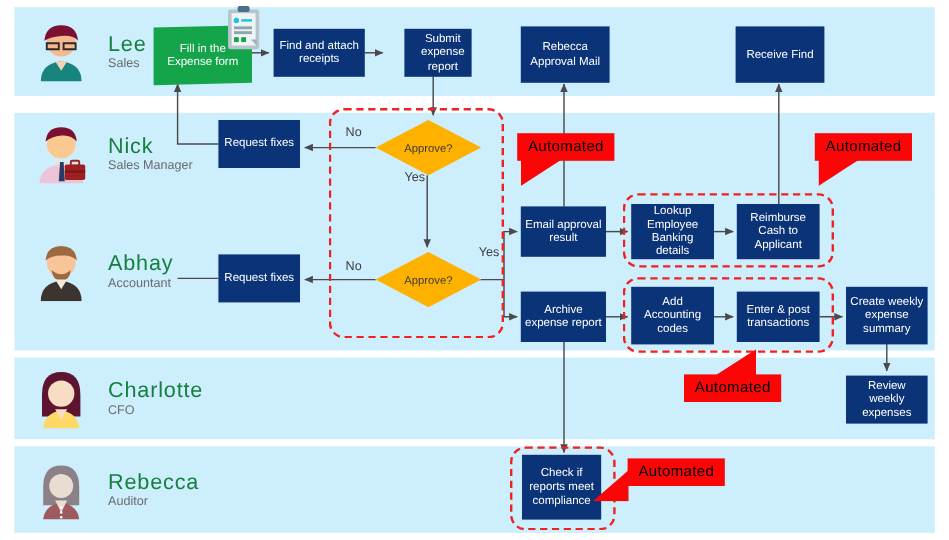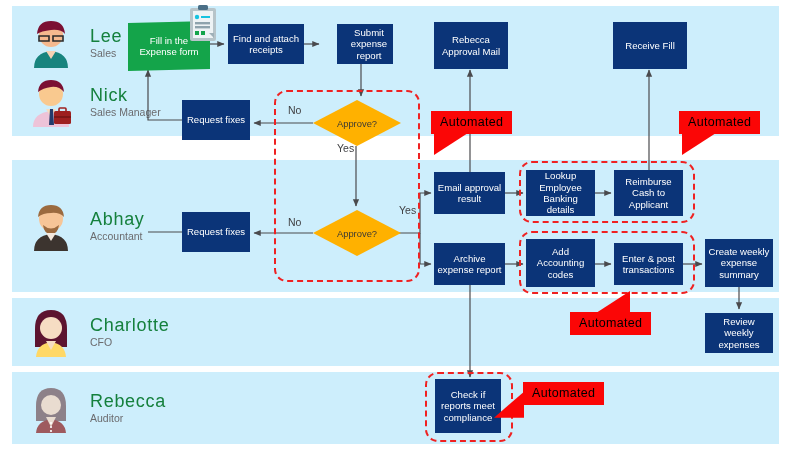--- a/index.html
+++ b/index.html
@@ -114,21 +114,21 @@
       <path d="M13 18 h10 v5 h-10z M27 18 h10 v5 h-10z" fill="none" stroke="#2b2b2b" stroke-width="1.6"></path>
       <path d="M8 50 q0 -15 17 -17 q17 2 17 17z" fill="#18847e"></path>
       <path d="M20 33 h10 l-5 8z" fill="#f6d2b4"></path>
     </svg>
     <div class="lane-label">
       <div class="lane-name">Lee</div>
       <div class="lane-role">Sales</div>
     </div>
   </div>
 
-  <div class="lane" style="top:68px;height:68px;">
+  <div class="lane" style="top:94px;height:68px;">
     <svg class="lane-avatar" viewBox="0 0 50 50">
       <circle cx="25" cy="17" r="12" fill="#f9c98f"></circle>
       <path d="M12 15 q1 -12 13 -12 q12 0 13 12 q-5 -6 -13 -5 q-8 1 -13 5z" fill="#7b1033"></path>
       <path d="M7 50 q0 -14 18 -16 q18 2 18 16z" fill="#edc3d8"></path>
       <path d="M20 32 h10 l-5 8z" fill="#f9dcc0"></path>
       <path d="M24 32 h3 l1 16 h-5z" fill="#243b6b"></path>
       <rect x="28" y="34" width="17" height="13" rx="1.5" fill="#9e2020"></rect>
       <rect x="33" y="31" width="7" height="4" rx="1" fill="none" stroke="#9e2020" stroke-width="1.6"></rect>
       <rect x="28" y="39" width="17" height="2" fill="#7d1717"></rect>
     </svg>
@@ -228,21 +228,21 @@
     <rect x="12" y="27" width="4" height="4" fill="#14a44a"></rect>
     <path d="M20 29 h5 v5z" fill="#9fb0b8"></path>
   </svg>
 
   <div class="node" style="left:228px;top:24px;width:76px;height:40px;">Find and attach receipts</div>
 
   <div class="node" style="left:337px;top:24px;width:56px;height:40px;padding-left:11px;">Submit expense report</div>
 
   <div class="node" style="left:434px;top:22px;width:74px;height:47px;">Rebecca Approval Mail</div>
 
-  <div class="node" style="left:613px;top:22px;width:74px;height:47px;">Receive Fill</div>
+  <div class="node" style="left:613px;top:22px;width:74px;height:47px;">Receive Find</div>
 
   <div class="node" style="left:182px;top:100px;width:68px;height:40px;">Request fixes</div>
 
   <div class="diamond" style="left:313px;top:100px;width:88px;height:46px;">
     <div class="dshape"></div>
     <div class="dtext">Approve?</div>
   </div>
 
   <div class="node" style="left:182px;top:212px;width:68px;height:40px;">Request fixes</div>
 

